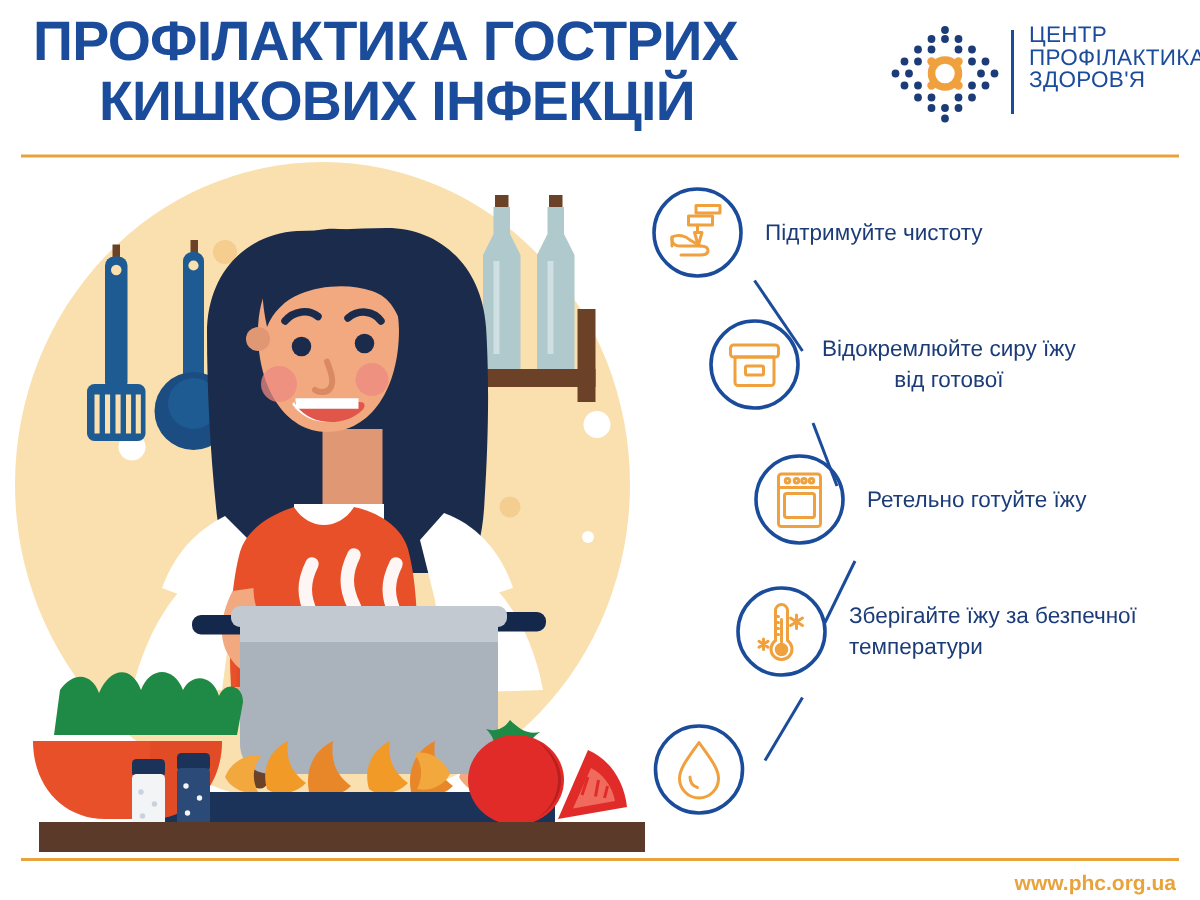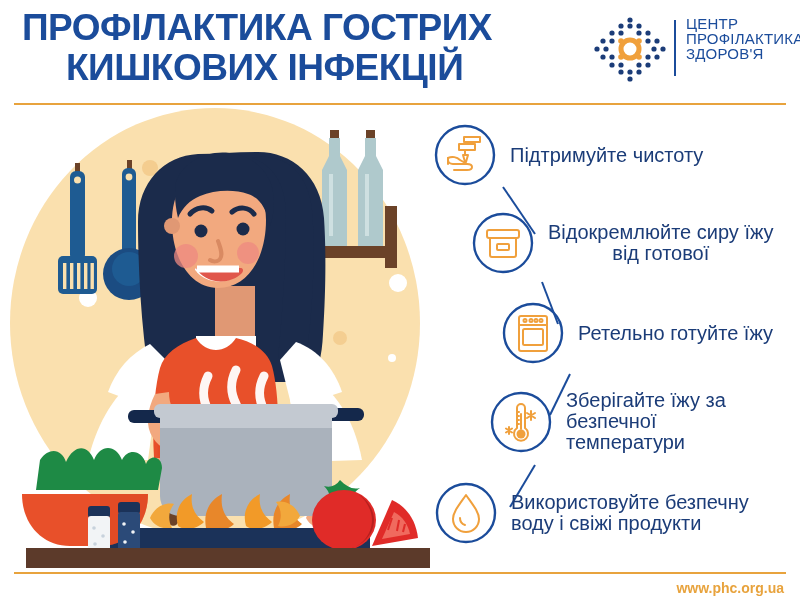--- a/index.html
+++ b/index.html
@@ -30,21 +30,21 @@
   .site{position:absolute;right:16px;top:580px;color:#E8A33D;font-size:14px;font-weight:bold;}
 
   
   .illus{position:absolute;left:0px;top:108px;width:430px;height:460px;overflow:hidden;}
 
   
   .list{position:absolute;left:430px;top:112px;width:370px;height:455px;}
   .item{position:absolute;display:flex;align-items:center;}
   .ic{position:relative;width:62px;height:62px;flex:0 0 62px;}
   .ic svg{display:block;}
-  .itxt{color:#1B3C78;font-size:20px;line-height:21px;margin-left:14px;max-width:240px;}
+  .itxt{color:#1B3C78;font-size:15px;line-height:21px;margin-left:14px;max-width:240px;}
   .connector{position:absolute;stroke:#1B4C9B;stroke-width:2;fill:none;}
 </style>
 </head>
 <body>
 
 <div class="page">
 
   <div class="header">
     <div class="title">
       <span>ПРОФІЛАКТИКА ГОСТРИХ</span>
@@ -355,21 +355,19 @@
     <div class="item" style="left:5px;top:370px;">
       <div class="ic">
         <svg width="62" height="62" viewBox="0 0 62 62">
           <circle cx="31" cy="31" r="29" fill="none" stroke="#1B4C9B" stroke-width="2.4"></circle>
           <g stroke="#F0A03C" stroke-width="2" fill="none" stroke-linecap="round" stroke-linejoin="round">
             <path d="M31 13c7 10 13 17 13 24a13 13 0 1 1-26 0c0-7 6-14 13-24z"></path>
             <path d="M25 36c0 4 2 6 5 7"></path>
           </g>
         </svg>
       </div>
-      <div class="itxt" style="white-space:pre-line;">Використовуйте безпечну
-воду і свіжі продукти</div>
     </div>
   </div>
 
   <div class="rule-bottom"></div>
   <div class="site">www.phc.org.ua</div>
 
 </div>
 
 </body></html>

